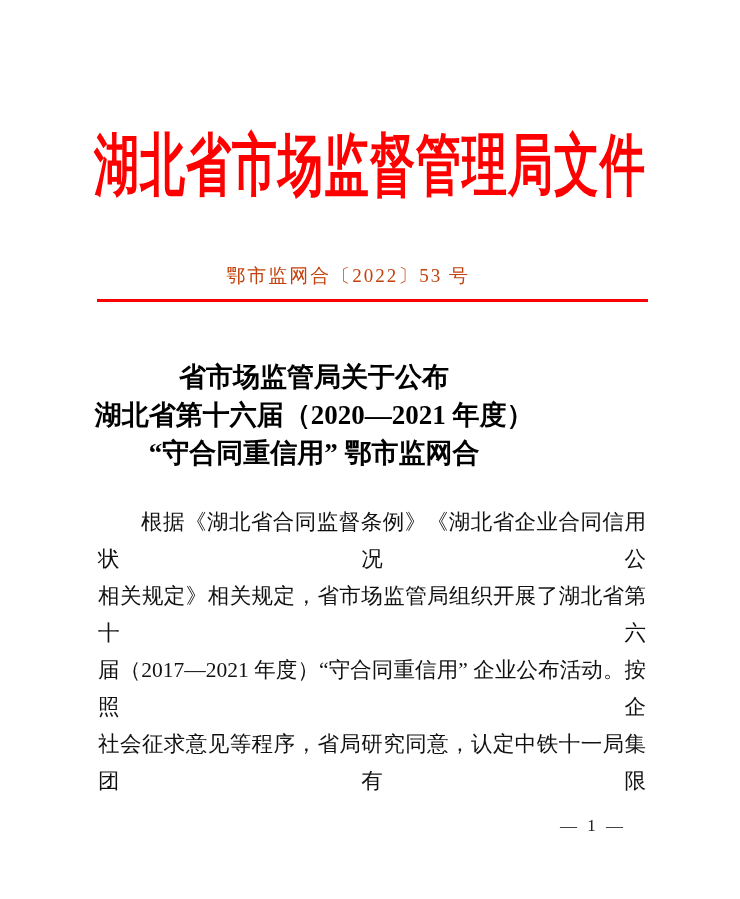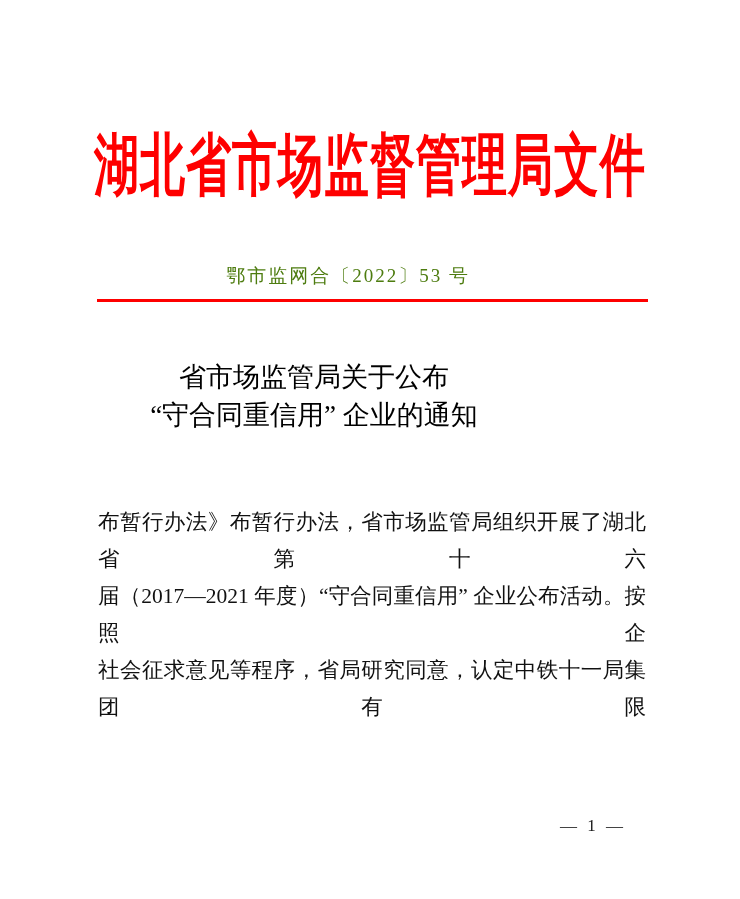--- a/index.html
+++ b/index.html
@@ -22,34 +22,34 @@
     color: #fe0000;
     white-space: nowrap;
     transform: scaleY(1.5);
     transform-origin: top center;
     letter-spacing: 1px;
   }
   
   .doc-number {
     position: absolute; top: 263px; left: 0; width: 696px;
     text-align: center;
-    font-size: 19px; color: #4d7c0f;
+    font-size: 19px; color: #c2410c;
     letter-spacing: 2px;
   }
   
   .red-line {
     position: absolute; top: 299px; left: 97px;
     width: 551px; height: 3px;
     background: #fe0000;
   }
   
   .notice-title {
     position: absolute; top: 358px; left: 0; width: 628px;
     text-align: center;
-    font-size: 27px; font-weight: normal; color: #000000;
+    font-size: 27px; font-weight: bold; color: #000000;
     line-height: 38px;
   }
   
   .body-block {
     position: absolute; top: 504px; left: 98px;
     width: 548px;
     font-size: 21.5px; color: #111111;
     line-height: 37px;
   }
   .body-line { text-align: left; }
@@ -73,25 +73,27 @@
 <div class="page">
 
   <div class="agency-header">湖北省市场监督管理局文件</div>
 
   <div class="doc-number">鄂市监网合〔2022〕53 号</div>
 
   <div class="red-line"></div>
 
   <div class="notice-title">
     <div>省市场监管局关于公布</div>
-    <div>“守合同重信用” 企业的通知</div>
+    <div>湖北省第十六届（2020—2021 年度）</div>
+    <div>“守合同重信用” 鄂市监网合</div>
   </div>
 
   <div class="body-block">
-    <div class="body-line justify">布暂行办法》布暂行办法，省市场监管局组织开展了湖北省第十六</div>
+    <div class="body-line justify indent">根据《湖北省合同监督条例》《湖北省企业合同信用状况公</div>
+    <div class="body-line justify">相关规定》相关规定，省市场监管局组织开展了湖北省第十六</div>
     <div class="body-line justify">届（2017—2021 年度）“守合同重信用” 企业公布活动。按照企</div>
     <div class="body-line justify">社会征求意见等程序，省局研究同意，认定中铁十一局集团有限</div>
 
   </div>
 
   <div class="page-number">— 1 —</div>
 
 </div>
 
 </body></html>

